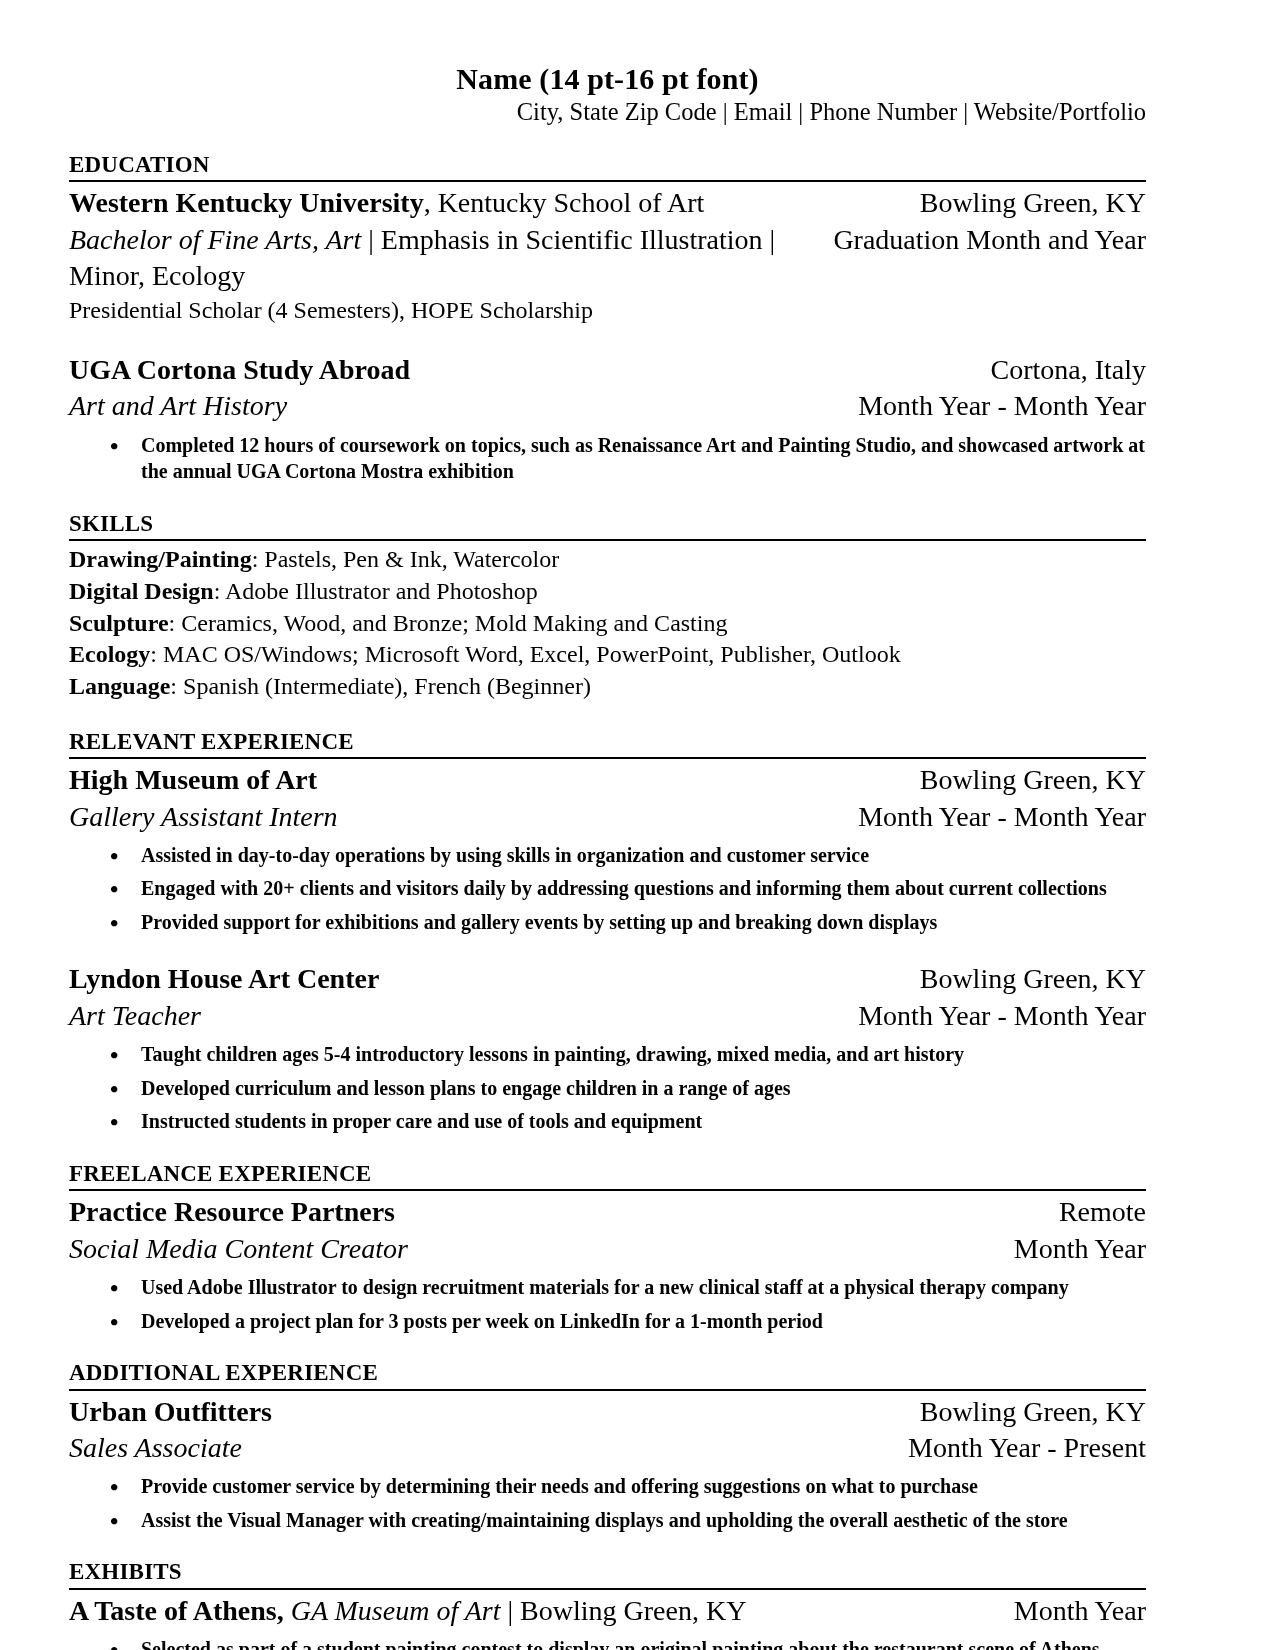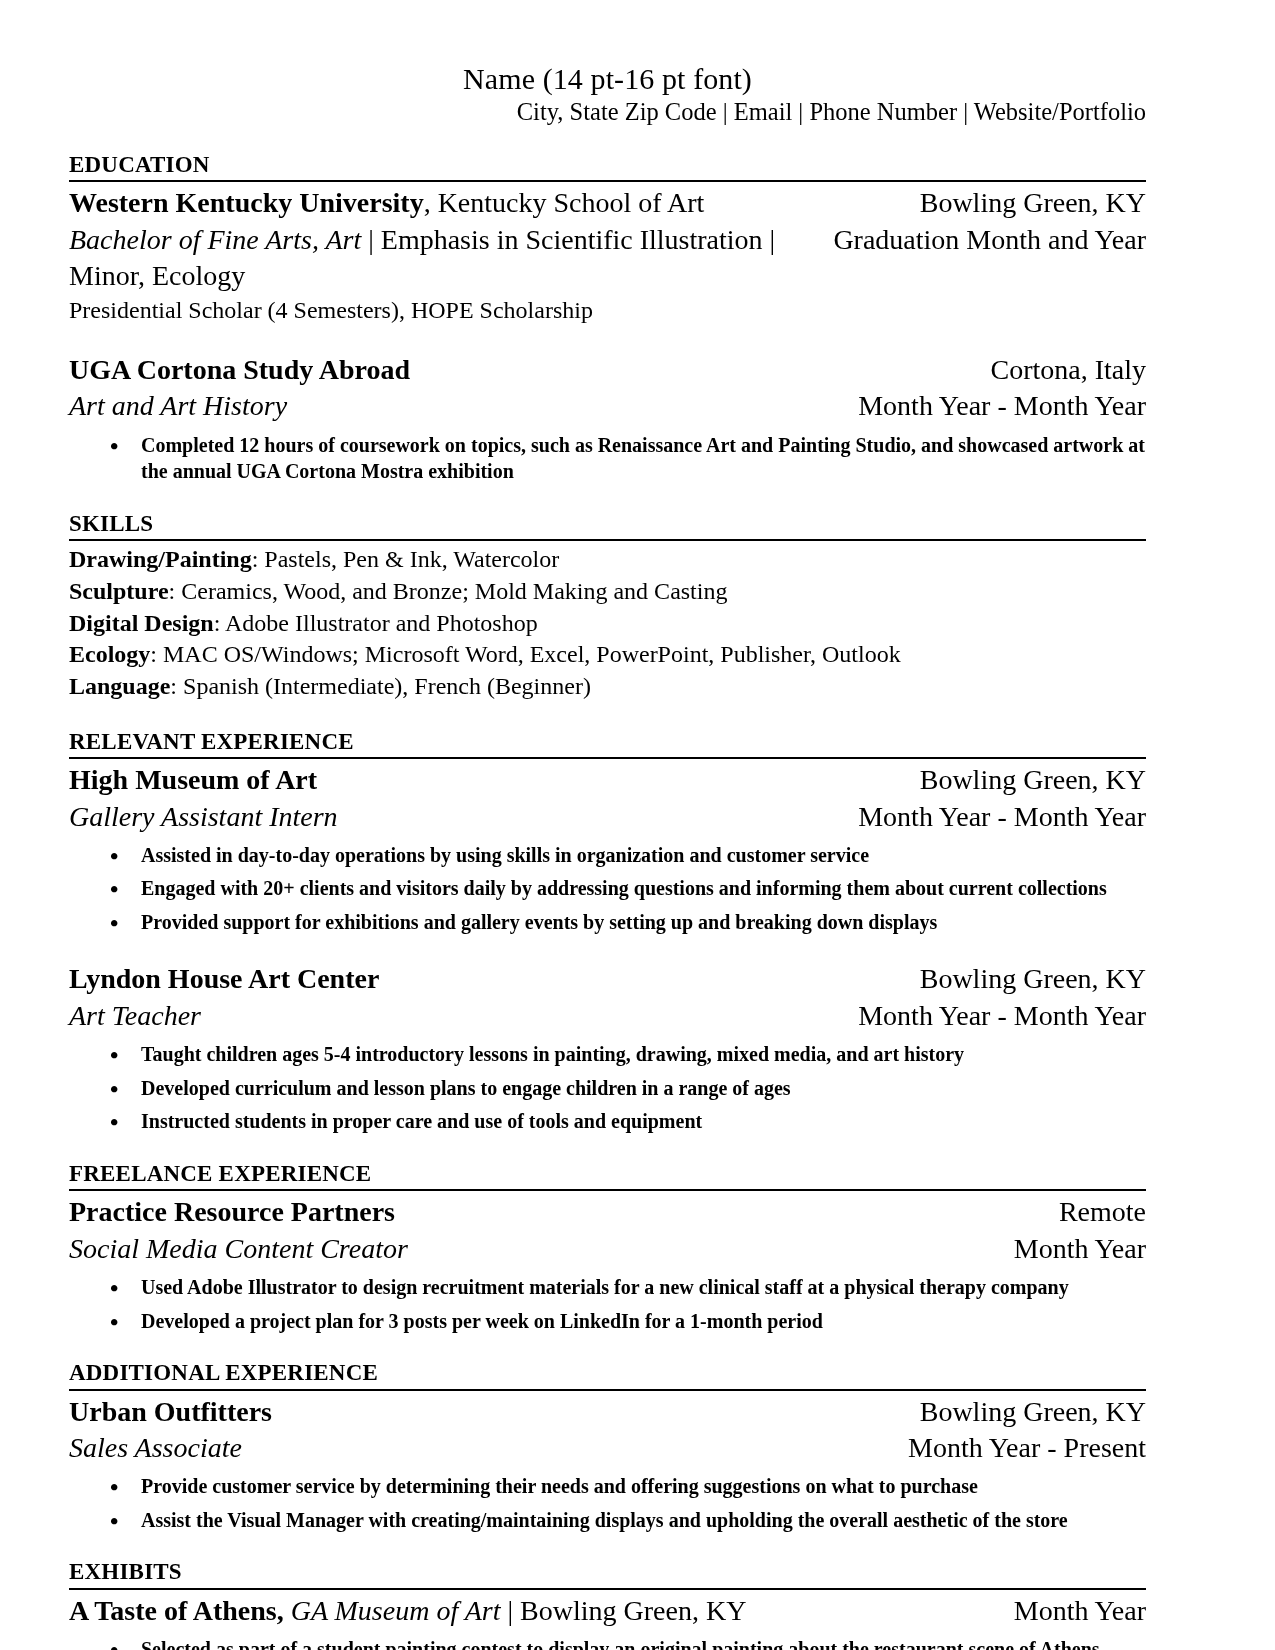--- a/index.html
+++ b/index.html
@@ -21,21 +21,21 @@
   .sheet {
     position: absolute;
     left: 69px;
     top: 0;
     width: 1077px;
   }
 
   
   .doc-name {
     text-align: center;
-    font-weight: normal;
+    font-weight: bold;
     font-size: 30px;
     line-height: 1.15;
     margin-top: 62px;
     letter-spacing: 0.1px;
   }
   .doc-contact {
     text-align: right;
     font-size: 24.5px;
     line-height: 1.2;
   }
@@ -154,24 +154,24 @@
         </ul>
       </div>
     </div>
 
     <div class="section">
       <div class="section-heading">SKILLS</div>
       <div class="skills-line">
         <span class="b">Drawing/Painting</span><span class="n">: Pastels, Pen &amp; Ink, Watercolor</span>
       </div>
       <div class="skills-line">
+        <span class="b">Digital Design</span><span class="n">: Adobe Illustrator and Photoshop</span>
+      </div>
+      <div class="skills-line">
         <span class="b">Sculpture</span><span class="n">: Ceramics, Wood, and Bronze; Mold Making and Casting</span>
-      </div>
-      <div class="skills-line">
-        <span class="b">Digital Design</span><span class="n">: Adobe Illustrator and Photoshop</span>
       </div>
       <div class="skills-line">
         <span class="b">Ecology</span><span class="n">: MAC OS/Windows; Microsoft Word, Excel, PowerPoint, Publisher, Outlook</span>
       </div>
       <div class="skills-line">
         <span class="b">Language</span><span class="n">: Spanish (Intermediate), French (Beginner)</span>
       </div>
     </div>
 
     <div class="section">

